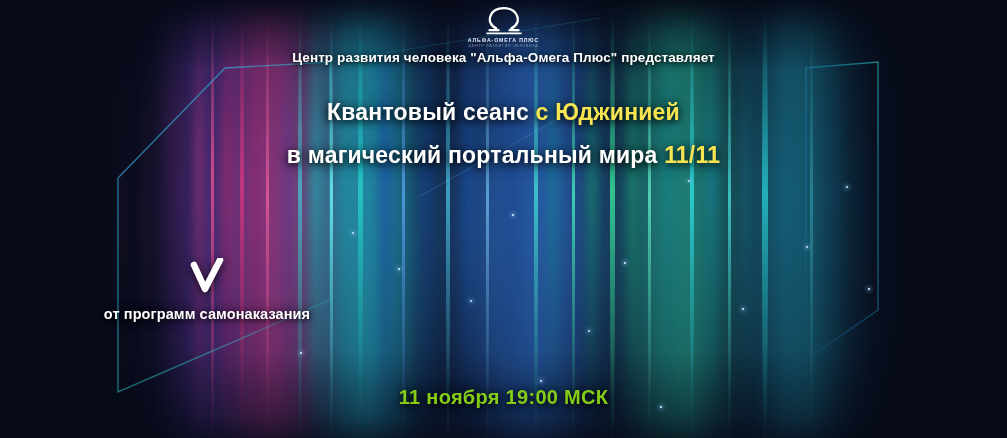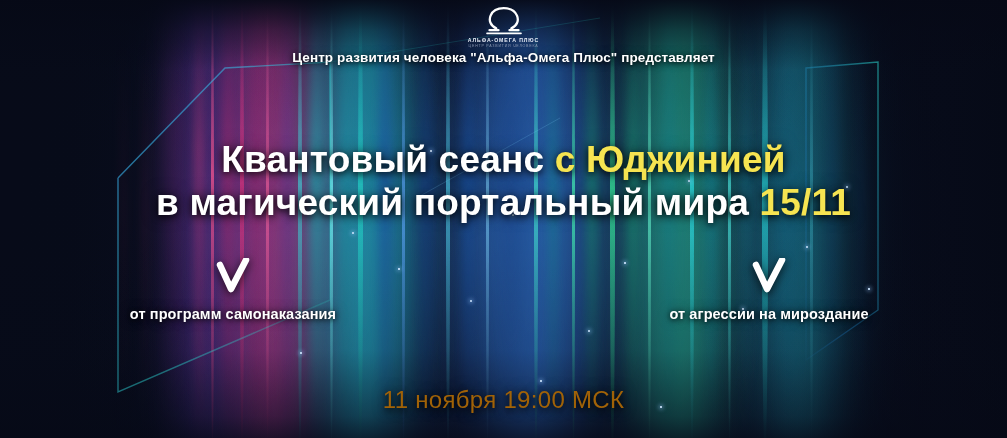--- a/index.html
+++ b/index.html
@@ -167,26 +167,25 @@
     font-weight: bold;
     color: #ffffff;
     letter-spacing: 0.1px;
     text-shadow: 0 1px 4px rgba(0,0,0,0.85), 0 0 10px rgba(0,0,0,0.6);
   }
 
   .headline-1, .headline-2 {
     position: absolute;
     left: 0;
     right: 0;
-    font-size: 37px;
+    font-size: 23px;
     font-weight: bold;
     color: #ffffff;
     letter-spacing: 0.2px;
     text-shadow: 0 2px 7px rgba(0,0,0,0.9), 0 0 16px rgba(0,0,0,0.55);
-    margin-top: 40px;
   }
   .headline-1 { top: 99px; }
   .headline-2 { top: 142px; }
 
   .accent { color: #f6e451; }
 
   .title {
     position: absolute;
     top: 188px;
     left: 0;
@@ -202,22 +201,22 @@
       0 0 36px rgba(250,230,70,0.22);
   }
 
   
   .benefits {
     position: absolute;
     top: 258px;
     left: 0;
     right: 0;
     display: flex;
-    justify-content: space-between;
-    padding: 0 88px;
+    justify-content: flex-start;
+    padding: 0 62px;
     box-sizing: border-box;
   }
   .benefit {
     width: 290px;
     display: flex;
     flex-direction: column;
     align-items: center;
   }
   .benefit.wide { width: 300px; }
 
@@ -236,23 +235,23 @@
     letter-spacing: 0.1px;
     text-shadow: 0 1px 5px rgba(0,0,0,0.9), 0 0 12px rgba(0,0,0,0.55);
     white-space: pre-line;
   }
 
   .datetime {
     position: absolute;
     top: 386px;
     left: 0;
     right: 0;
-    font-size: 24px;
-    font-weight: normal;
-    color: #a16207;
+    font-size: 20px;
+    font-weight: bold;
+    color: #84cc16;
     letter-spacing: 0.3px;
     text-shadow: 0 2px 7px rgba(0,0,0,0.9), 0 0 14px rgba(0,0,0,0.55);
   }
 </style>
 </head>
 <body>
 
 <div class="banner">
 
   <div class="bg-base"></div>
@@ -366,39 +365,33 @@
       <div class="logo-sub">ЦЕНТР РАЗВИТИЯ ЧЕЛОВЕКА</div>
     </div>
 
     <div class="presenter">Центр развития человека "Альфа-Омега Плюс" представляет</div>
 
     <div class="headline-1">
       <span>Квантовый сеанс </span><span class="accent">с Юджинией</span>
     </div>
 
     <div class="headline-2">
-      <span>в магический портальный мира </span><span class="accent">15/11</span>
+      <span>в магический портальный мира </span><span class="accent">11/11</span>
     </div>
 
 
     <div class="benefits">
 
       <div class="benefit">
         <svg class="check" viewBox="0 0 34 38" fill="none">
           <path d="M4 7 L15 31 L30 2" stroke="#ffffff" stroke-width="6.5" stroke-linecap="round" stroke-linejoin="round" fill="none"></path>
         </svg>
         <div class="benefit-text">от программ самонаказания</div>
       </div>
 
 
-      <div class="benefit wide">
-        <svg class="check" viewBox="0 0 34 38" fill="none">
-          <path d="M4 7 L15 31 L30 2" stroke="#ffffff" stroke-width="6.5" stroke-linecap="round" stroke-linejoin="round" fill="none"></path>
-        </svg>
-        <div class="benefit-text">от агрессии на мироздание</div>
-      </div>
 
     </div>
 
     <div class="datetime">11 ноября 19:00 МСК</div>
 
   </div>
 </div>
 
 </body></html>

